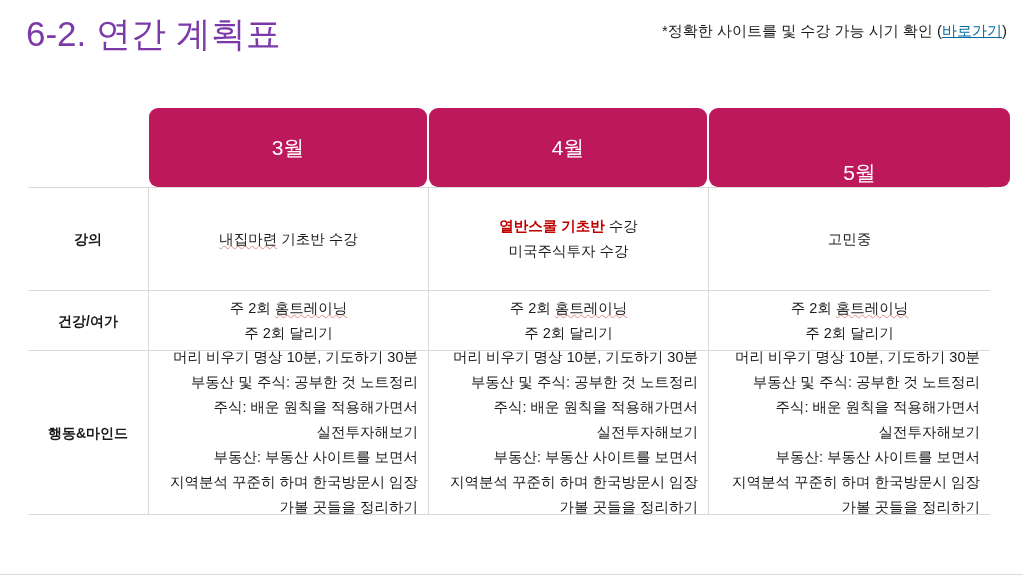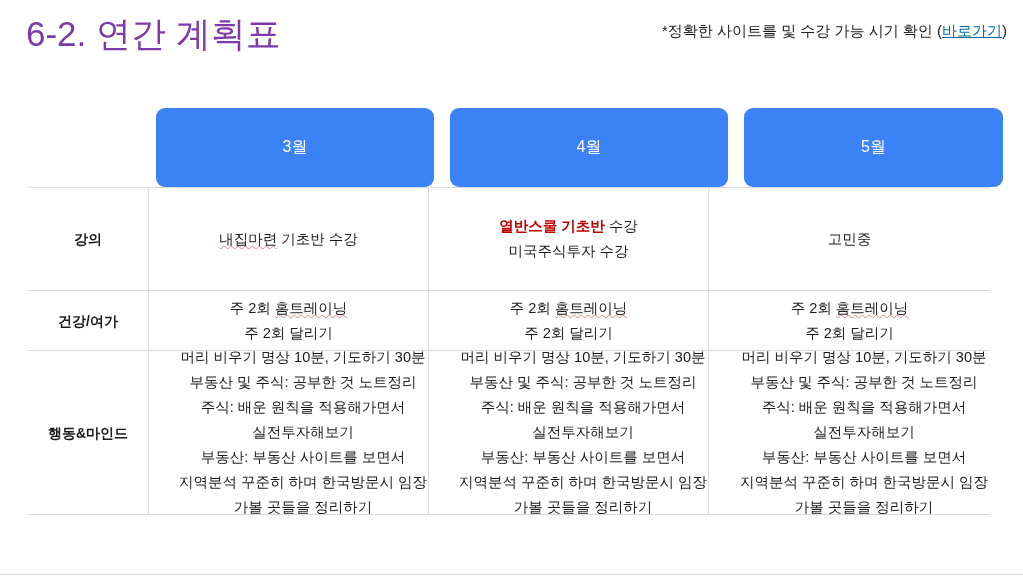--- a/index.html
+++ b/index.html
@@ -49,33 +49,33 @@
   
   .table {
     position: absolute;
     left: 28px; top: 108px;
     width: 962px;
   }
   .thead { display: flex; height: 79px; }
   .th-spacer { width: 120px; flex: none; }
   .th {
     flex: none;
-    margin: 0 8px;
-    background: #3b82f6;
+    margin: 0 1px;
+    background: #be185d;
     border-radius: 9px;
     color: #ffffff;
-    font-size: 16px;
+    font-size: 21px;
     display: flex;
     align-items: center;
     justify-content: center;
     user-select: none;
   }
   .th.m3 { width: 278px; }
   .th.m4 { width: 278px; justify-content: center; }
-  .th.m5 { width: 259px; }
+  .th.m5 { width: 301px; align-items: flex-end; }
 
   .trow {
     display: flex;
     border-top: 1px solid #d9d9d9;
   }
   .trow:last-child { border-bottom: 1px solid #d9d9d9; }
 
   .rowlabel {
     width: 120px; flex: none;
     display: flex;
@@ -95,21 +95,21 @@
     line-height: 25px;
     padding: 0 10px;
     display: flex;
     flex-direction: column;
     justify-content: center;
   }
   .cell.c1 { width: 280px; }
   .cell.c2 { width: 280px; }
   .cell.c3 { width: 282px; }
   .cell.center { align-items: center; text-align: center; }
-  .cell.left   { align-items: center; text-align: left; padding-left: 39px; }
+  .cell.left   { align-items: flex-end; text-align: left; padding-left: 39px; }
 
   .r-lecture { height: 103px; }
   .r-health  { height: 60px; }
   .r-action  { height: 165px; }
 
   .cell .ln { white-space: nowrap; }
 
   .hl-red { color: #c00000; font-weight: bold; }
   .sp-underline {
     text-decoration: underline;

